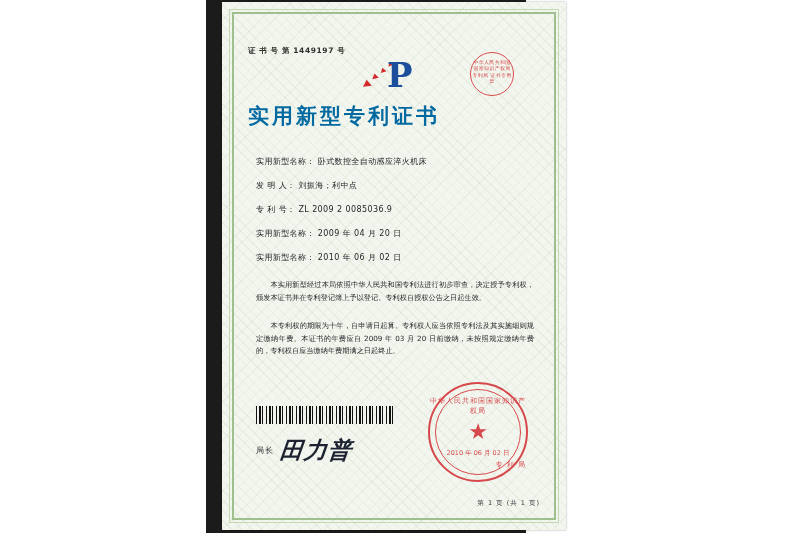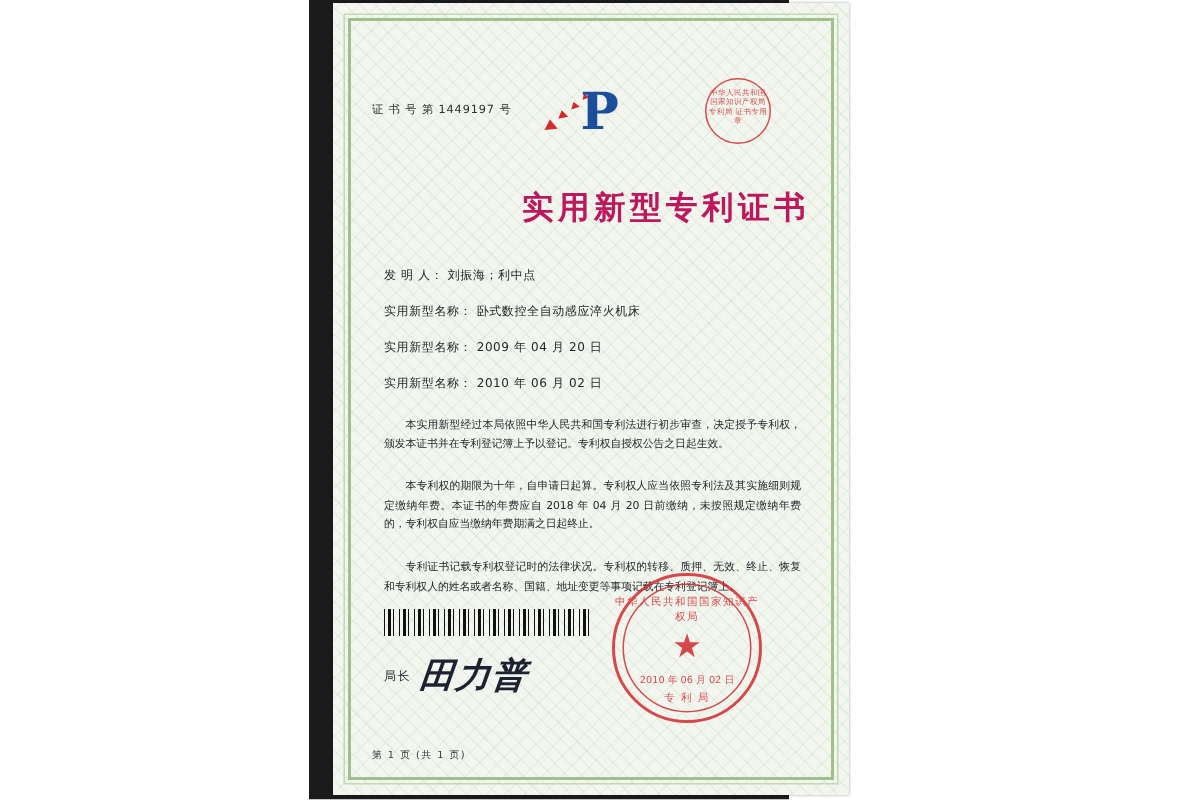--- a/index.html
+++ b/index.html
@@ -70,21 +70,22 @@
     left: 26px;
     top: 22px;
     right: 26px;
     bottom: 20px;
   }
 
   .serial {
     font-size: 7.5px;
     color: #2c2f2a;
     letter-spacing: 0.6px;
-    margin-top: 44px;
+    margin-top: 22px;
+    font-weight: bold;
   }
 
   
   .logo-wrap {
     position: absolute;
     left: 50%;
     top: 34px;
     transform: translateX(-50%);
     width: 70px;
     height: 42px;
@@ -107,26 +108,26 @@
     border-bottom: 6px solid #d32b2b;
     transform: rotate(-10deg);
   }
   .s1 { left: 4px;  top: 22px; transform: scale(1.1) rotate(-6deg); }
   .s2 { left: 12px; top: 15px; transform: scale(0.85) rotate(-12deg); }
   .s3 { left: 20px; top: 9px;  transform: scale(0.75) rotate(-18deg); }
   .s4 { left: 27px; top: 3px;  transform: scale(0.62) rotate(-22deg); }
 
   .title {
     margin-top: 46px;
-    text-align: right;
+    text-align: left;
     font-family: "DejaVu Serif", serif;
     font-weight: bold;
     font-size: 21px;
     letter-spacing: 3px;
-    color: #be185d;
+    color: #0369a1;
   }
 
   .fields {
     margin-top: 26px;
     padding-left: 8px;
   }
   .field-row {
     font-size: 8px;
     color: #23262a;
     margin-bottom: 13px;
@@ -187,21 +188,21 @@
     color: #1c2230;
     font-style: italic;
     font-weight: bold;
     letter-spacing: 1px;
     transform: skewX(-6deg);
   }
 
   
   .seal-big {
     position: absolute;
-    right: 32px;
+    right: 12px;
     bottom: 28px;
     width: 96px;
     height: 96px;
     border: 2.5px solid #d2232a;
     border-radius: 50%;
     opacity: 0.82;
   }
   .seal-big .ring {
     position: absolute;
     inset: 5px;
@@ -218,21 +219,21 @@
   }
   .seal-arc-top, .seal-arc-bottom {
     position: absolute;
     left: 0; right: 0;
     text-align: center;
     color: #d2232a;
     font-size: 7px;
     letter-spacing: 1px;
   }
   .seal-arc-top { top: 12px; }
-  .seal-arc-bottom { bottom: 10px; }
+  .seal-arc-bottom { bottom: 10px; text-align: right; }
   .seal-date {
     position: absolute;
     left: 0; right: 0;
     bottom: 22px;
     text-align: center;
     color: #d2232a;
     font-size: 6.5px;
   }
 
   
@@ -251,21 +252,21 @@
     text-align: center;
     padding-top: 6px;
     box-sizing: border-box;
     letter-spacing: 0.3px;
   }
 
   .footer-page {
     position: absolute;
     left: 0; right: 0;
     bottom: 2px;
-    text-align: left;
+    text-align: right;
     font-size: 6.5px;
     color: #33363a;
     letter-spacing: 1px;
   }
 </style>
 </head>
 <body>
 
 <div id="page">
 
@@ -285,41 +286,44 @@
         <span class="star s4"></span>
         <span class="logo-p">P</span>
       </div>
 
       <div class="seal-small">中华人民共和国国家知识产权局 专利局 证书专用章</div>
 
       <div class="title">实用新型专利证书</div>
 
       <div class="fields">
         <div class="field-row">
+          <span class="field-label">实用新型名称：</span>
+          <span class="field-value">卧式数控全自动感应淬火机床</span>
+        </div>
+        <div class="field-row">
           <span class="field-label">发  明  人：</span>
           <span class="field-value">刘振海；利中点</span>
         </div>
         <div class="field-row">
-          <span class="field-label">实用新型名称：</span>
-          <span class="field-value">卧式数控全自动感应淬火机床</span>
+          <span class="field-label">专  利  号：</span>
+          <span class="field-value">ZL 2009 2 0085036.9</span>
         </div>
         <div class="field-row">
           <span class="field-label">实用新型名称：</span>
           <span class="field-value">2009 年 04 月 20 日</span>
         </div>
         <div class="field-row">
           <span class="field-label">实用新型名称：</span>
           <span class="field-value">2010 年 06 月 02 日</span>
         </div>
       </div>
 
       <div class="body-text">
         <p class="para">本实用新型经过本局依照中华人民共和国专利法进行初步审查，决定授予专利权，颁发本证书并在专利登记簿上予以登记。专利权自授权公告之日起生效。</p>
-        <p class="para">本专利权的期限为十年，自申请日起算。专利权人应当依照专利法及其实施细则规定缴纳年费。本证书的年费应自 2018 年 04 月 20 日前缴纳，未按照规定缴纳年费的，专利权自应当缴纳年费期满之日起终止。</p>
-        <p class="para">专利证书记载专利权登记时的法律状况。专利权的转移、质押、无效、终止、恢复和专利权人的姓名或者名称、国籍、地址变更等事项记载在专利登记簿上。</p>
+        <p class="para">本专利权的期限为十年，自申请日起算。专利权人应当依照专利法及其实施细则规定缴纳年费。本证书的年费应自 2009 年 03 月 20 日前缴纳，未按照规定缴纳年费的，专利权自应当缴纳年费期满之日起终止。</p>
       </div>
 
       <div class="barcode"></div>
 
       <div class="sign-row">
         <span class="sign-label">局长</span>
         <span class="sign-script">田力普</span>
       </div>
 
       <div class="seal-big">

